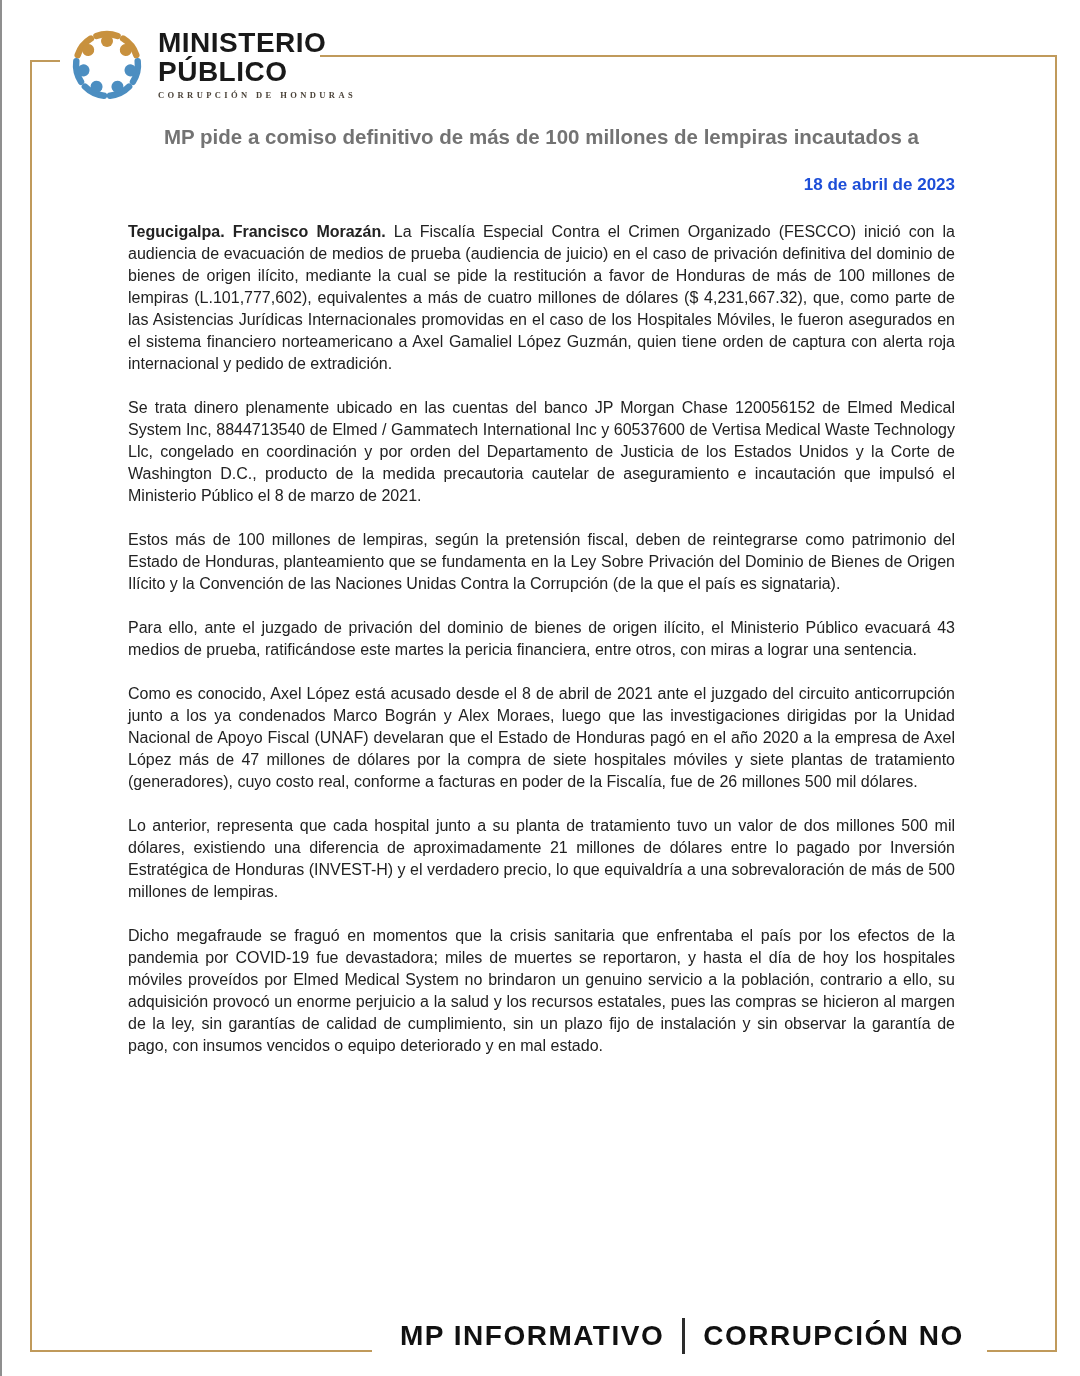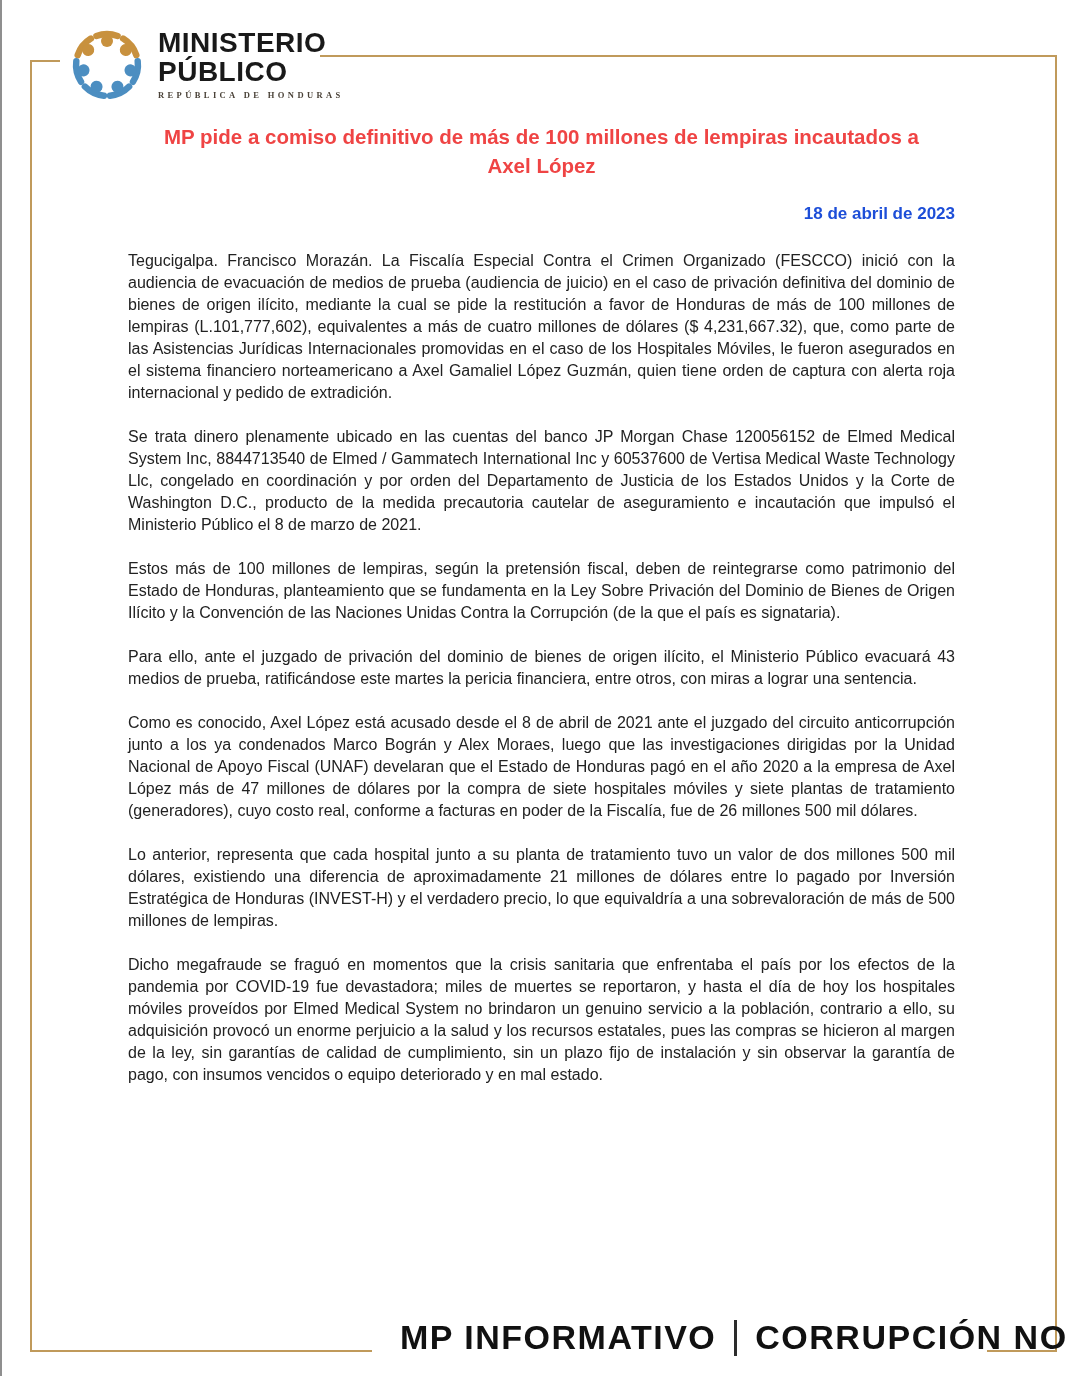--- a/index.html
+++ b/index.html
@@ -34,35 +34,35 @@
     letter-spacing: 0.5px;
   }
   .org-subtitle {
     margin-top: 4px;
     font-family: "Liberation Serif", serif;
     font-weight: bold; font-size: 8.5px; letter-spacing: 3.4px; color: #4a4238;
   }
 
   
   .content { position: absolute; left: 128px; top: 122px; width: 827px; }
-  .title { text-align: center; color: #ef4444; font-weight: bold; font-size: 20.5px; line-height: 29px; }
+  .title { text-align: center; color: #737373; font-weight: bold; font-size: 20.5px; line-height: 29px; }
   .date-line { margin-top: 24px; text-align: right; font-weight: bold; font-size: 17px; color: #1d4ed8; }
   .body-text { margin-top: 26px; }
   .body-text p {
     font-size: 16px; line-height: 22px; text-align: justify;
     color: #222222; margin-bottom: 22px;
   }
-  .body-text p .lead { font-weight: normal; }
+  .body-text p .lead { font-weight: bold; }
   .body-text p.extra-gap { }
 
   
   .footer-text {
     position: absolute; left: 400px; top: 1318px;
     display: flex; align-items: center;
-    font-weight: bold; font-size: 34px; letter-spacing: 1.5px; color: #111111;
+    font-weight: bold; font-size: 28px; letter-spacing: 1.5px; color: #111111;
     white-space: nowrap;
   }
   .footer-sep {
     display: inline-block; width: 3px; height: 36px; background: #2c2c2c;
     margin: 0 18px;
   }
 </style>
 </head>
 <body>
 
@@ -109,28 +109,27 @@
         <g transform="rotate(257.14 50 50)">
           <path d="M 37.7 16.2 A 36 36 0 0 1 62.3 16.2" stroke-width="7.5" stroke-linecap="round" fill="none"></path>
           <circle cx="50" cy="22" r="7" stroke="none"></circle>
         </g>
       </g>
     </g>
   </svg>
   <div class="wordmark">
     <div class="org-name">MINISTERIO</div>
     <div class="org-name">PÚBLICO</div>
-    <div class="org-subtitle">REPÚBLICA DE HONDURAS</div>
+    <div class="org-subtitle">CORRUPCIÓN DE HONDURAS</div>
   </div>
 </div>
 
 <div class="content">
   <div class="title">
     <div>MP pide a comiso definitivo de más de 100 millones de lempiras incautados a</div>
-    <div>Axel López</div>
   </div>
   <div class="date-line">18 de abril de 2023</div>
 
   <div class="body-text">
     <p><span class="lead">Tegucigalpa. Francisco Morazán.</span><span> La Fiscalía Especial Contra el Crimen Organizado (FESCCO) inició con la audiencia de evacuación de medios de prueba (audiencia de juicio) en el caso de privación definitiva del dominio de bienes de origen ilícito, mediante la cual se pide la restitución a favor de Honduras de más de 100 millones de lempiras (L.101,777,602), equivalentes a más de cuatro millones de dólares ($ 4,231,667.32), que, como parte de las Asistencias Jurídicas Internacionales promovidas en el caso de los Hospitales Móviles, le fueron asegurados en el sistema financiero norteamericano a Axel Gamaliel López Guzmán, quien tiene orden de captura con alerta roja internacional y pedido de extradición.</span></p>
     <p><span>Se trata dinero plenamente ubicado en las cuentas del banco JP Morgan Chase 120056152 de Elmed Medical System Inc, 8844713540 de Elmed / Gammatech International Inc y 60537600 de Vertisa Medical Waste Technology Llc, congelado en coordinación y por orden del Departamento de Justicia de los Estados Unidos y la Corte de Washington D.C., producto de la medida precautoria cautelar de aseguramiento e incautación que impulsó el Ministerio Público el 8 de marzo de 2021.</span></p>
     <p><span>Estos más de 100 millones de lempiras, según la pretensión fiscal, deben de reintegrarse como patrimonio del Estado de Honduras, planteamiento que se fundamenta en la Ley Sobre Privación del Dominio de Bienes de Origen Ilícito y la Convención de las Naciones Unidas Contra la Corrupción (de la que el país es signataria).</span></p>
     <p><span>Para ello, ante el juzgado de privación del dominio de bienes de origen ilícito, el Ministerio Público evacuará 43 medios de prueba, ratificándose este martes la pericia financiera, entre otros, con miras a lograr una sentencia.</span></p>
     <p class="extra-gap"><span>Como es conocido, Axel López está acusado desde el 8 de abril de 2021 ante el juzgado del circuito anticorrupción junto a los ya condenados Marco Bográn y Alex Moraes, luego que las investigaciones dirigidas por la Unidad Nacional de Apoyo Fiscal (UNAF) develaran que el Estado de Honduras pagó en el año 2020 a la empresa de Axel López más de 47 millones de dólares por la compra de siete hospitales móviles y siete plantas de tratamiento (generadores), cuyo costo real, conforme a facturas en poder de la Fiscalía, fue de 26 millones 500 mil dólares.</span></p>
     <p><span>Lo anterior, representa que cada hospital junto a su planta de tratamiento tuvo un valor de dos millones 500 mil dólares, existiendo una diferencia de aproximadamente 21 millones de dólares entre lo pagado por Inversión Estratégica de Honduras (INVEST-H) y el verdadero precio, lo que equivaldría a una sobrevaloración de más de 500 millones de lempiras.</span></p>

